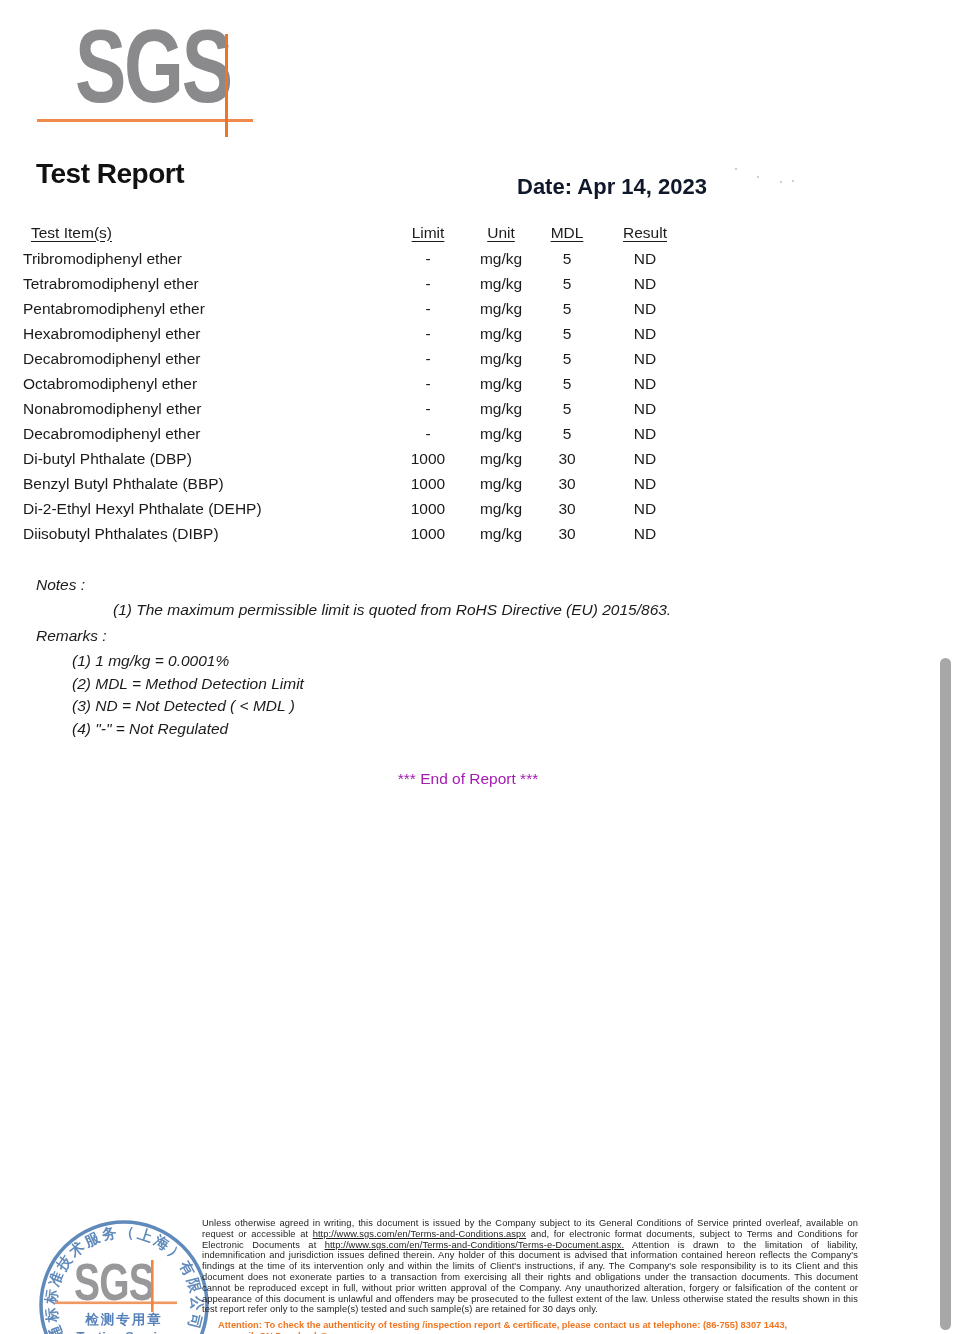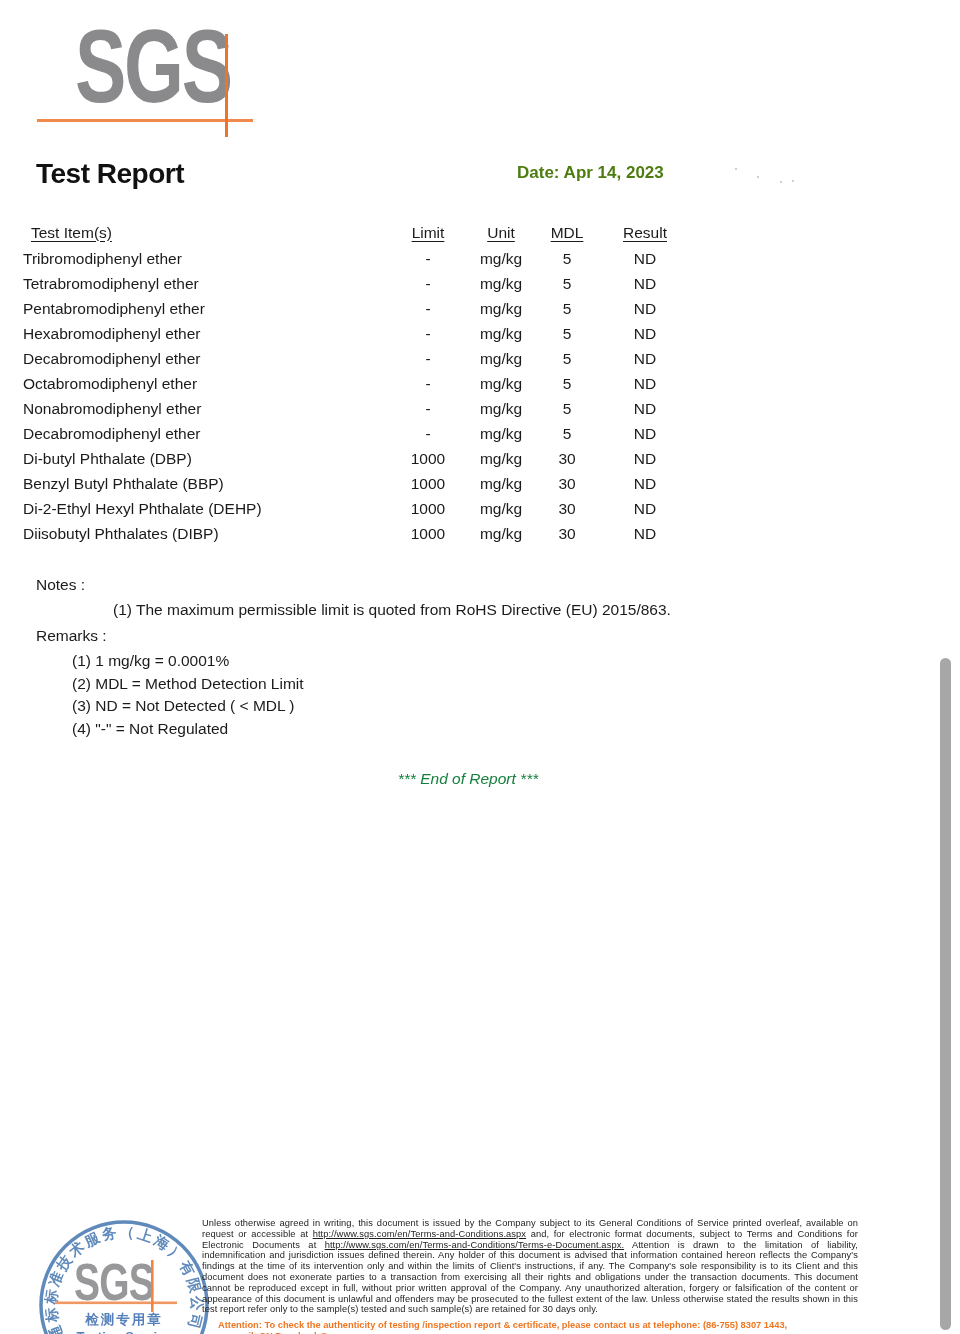--- a/index.html
+++ b/index.html
@@ -10,46 +10,46 @@
   
   .logo { position:absolute; left:37px; top:28px; width:216px; height:110px; }
   .logo-text { position:absolute; left:38px; top:-14px; font-size:104px; line-height:1;
                font-weight:bold; color:#8a8a8d; letter-spacing:-3px;
                transform:scaleX(0.74); transform-origin:left top; }
   .logo-hline { position:absolute; left:0; top:91px; width:216px; height:3px; background:#f08a4c; }
   .logo-vline { position:absolute; left:188px; top:6px; width:3px; height:103px; background:#ee7528; }
 
   .page-title { position:absolute; left:36px; top:158px; font-size:28px; font-weight:bold;
                 letter-spacing:-0.5px; color:#111; }
-  .report-date { position:absolute; left:517px; top:163px; font-size:17px; font-weight:bold; color:#4d7c0f; }
+  .report-date { position:absolute; left:517px; top:174px; font-size:22px; font-weight:bold; color:#0f172a; }
   .smudges { position:absolute; left:735px; top:168px; width:2px; height:2px; background:#8a8a8a;
              opacity:.55; border-radius:50%;
              box-shadow:22px 8px 0 0 #8a8a8a, 45px 13px 0 0 #8a8a8a, 57px 12px 0 0 #8a8a8a; }
 
   
   .report-table { position:absolute; left:23px; top:219px; width:672px; font-size:15.5px; }
   .trow { display:grid; grid-template-columns:370px 70px 76px 56px 100px; height:25px;
           align-items:center; }
   .trow.head { height:27px; }
   .c { white-space:nowrap; }
   .c.item { text-align:left; }
   .c.num  { text-align:center; }
   .head .c { font-weight:normal; }
   .head .c span { text-decoration:underline; text-underline-offset:3px; }
   .head .c.item { padding-left:8px; }
 
   
-  .notes-block { position:absolute; left:36px; top:572px; font-size:15.5px; line-height:25px; }
+  .notes-block { position:absolute; left:36px; top:572px; font-size:15.5px; line-height:25px;font-style:italic; }
   .note-item { margin-left:77px; }
   .remark-item { margin-left:36px; line-height:22.6px; }
   .remarks-label { margin-top:1px; margin-bottom:2px; }
 
   
   .end-report { position:absolute; left:0; top:770px; width:936px; text-align:center;
-                font-size:15.5px; color:#15803d;font-style:italic; }
+                font-size:15.5px; color:#a21caf; }
 
   
   .scrollbar-thumb { position:absolute; left:940px; top:658px; width:11px; height:672px;
                      background:#a7a7a7; border-radius:6px; }
 
   
   .stamp { position:absolute; left:36px; top:1220px; }
   .legal { position:absolute; left:202px; top:1218px; width:656px; font-size:9.3px;
            line-height:10.8px; text-align:justify; color:#1d1d1d; letter-spacing:0.1px; }
   .legal .lnk { text-decoration:underline; color:#1d1d1d; }

